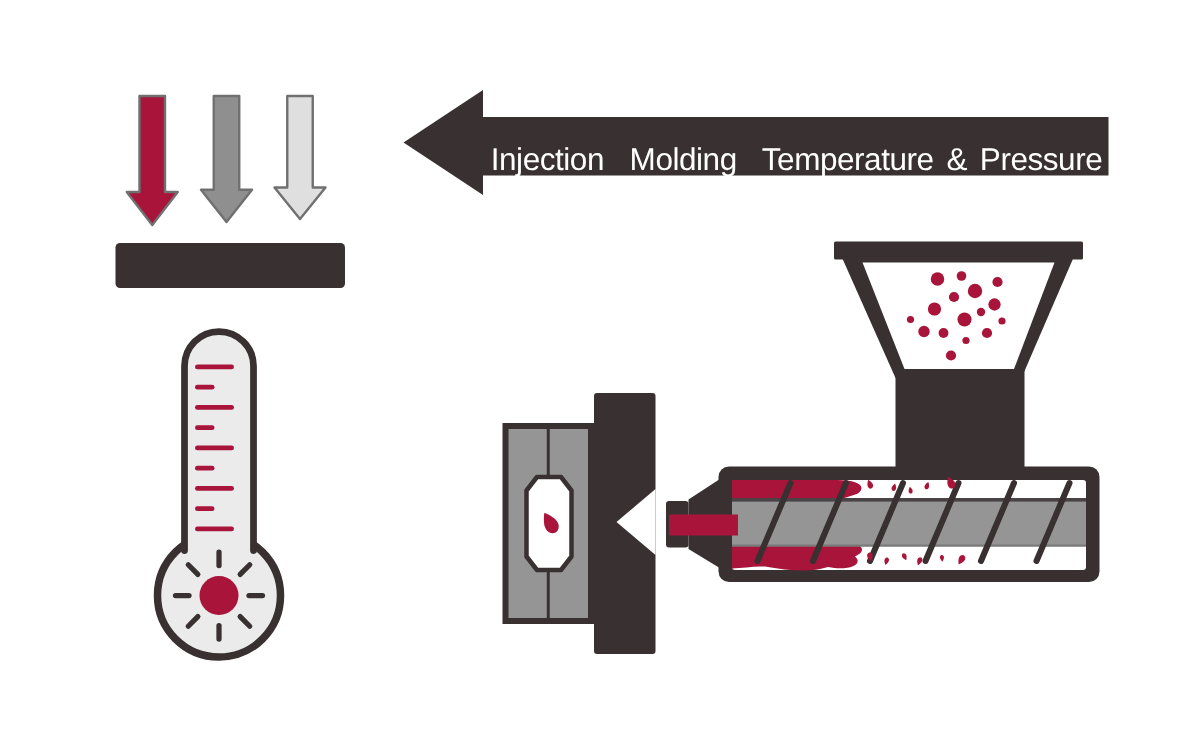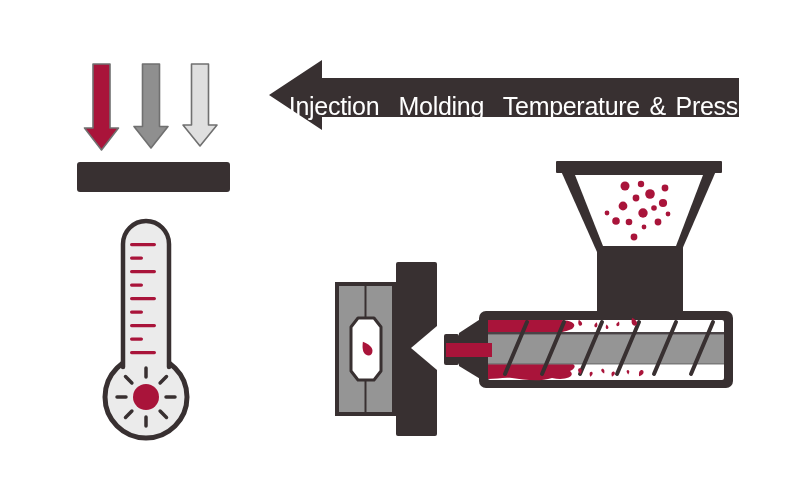--- a/index.html
+++ b/index.html
@@ -14,21 +14,21 @@
   .fill-steel{fill:var(--steel);}
   .fill-gray{fill:var(--gray);}
   .fill-lightgray{fill:var(--lightgray);}
   .fill-thermo{fill:var(--thermo);}
   .outline{stroke:var(--outline);stroke-width:1.6;}
   .stroke-dark{stroke:var(--dark);}
   .no-fill{fill:none;}
   .banner-label{
     position:absolute;left:326px;top:79px;width:410px;height:55px;
     display:flex;align-items:center;justify-content:center;
-    color:var(--white,#fff);font-size:25px;letter-spacing:-0.3px;word-spacing:3px;
+    color:var(--white,#fff);font-size:21px;letter-spacing:-0.3px;word-spacing:3px;
     white-space:pre;
   }
 </style>
 </head>
 <body>
 
 <div class="canvas">
 
   <svg width="800" height="500" viewBox="0 0 800 500">
     <defs>

